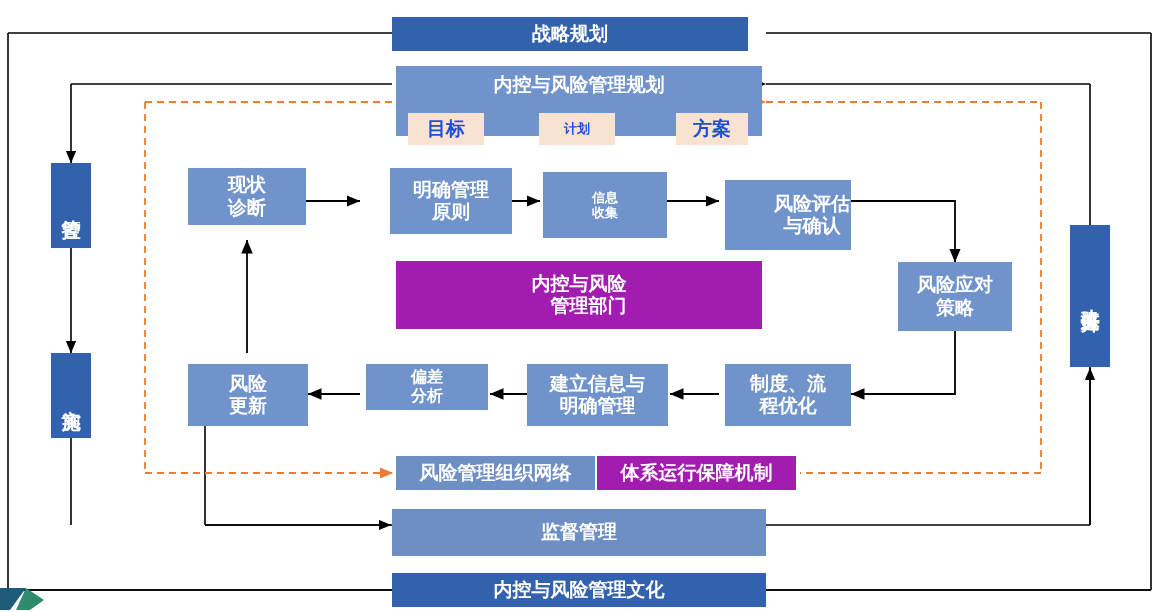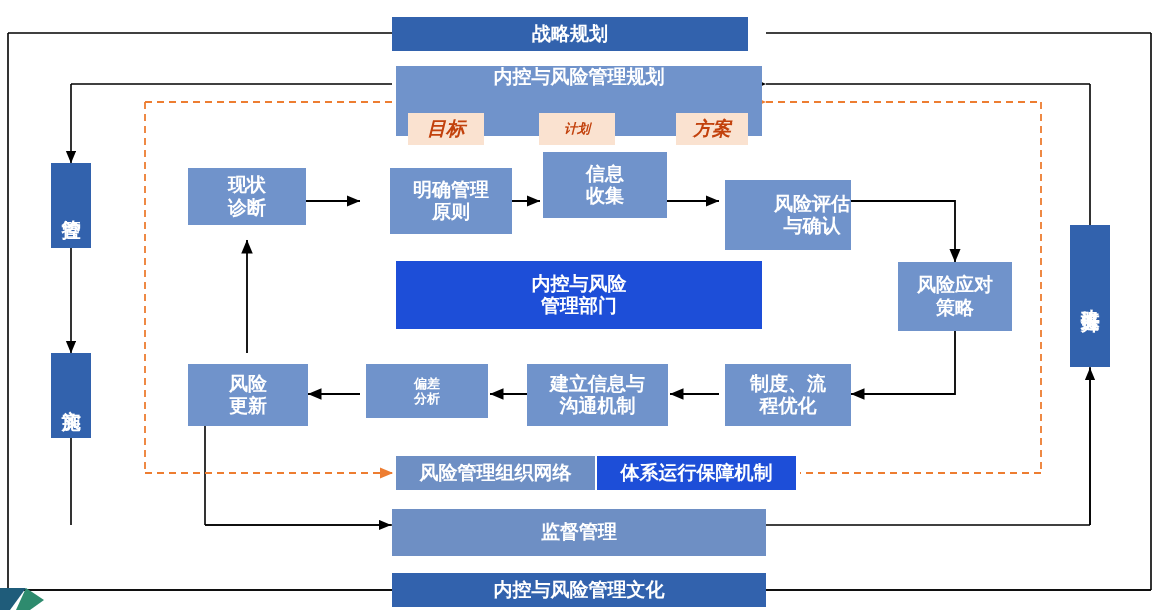--- a/index.html
+++ b/index.html
@@ -8,22 +8,22 @@
     font-family:"Liberation Sans","DejaVu Sans",sans-serif;
     overflow:hidden;position:relative;
   }
   #stage{position:absolute;left:0;top:0;width:1159px;height:612px;}
   .box{position:absolute;box-sizing:border-box;display:flex;align-items:center;
        justify-content:center;text-align:center;color:#ffffff;font-weight:bold;
        line-height:1.18;white-space:pre-line;}
   .dark{background:#3262AD;}
   .mid{background:#7093CB;}
   .mid2{background:#6E8FC4;text-align:center;}
-  .light{background:#1d4ed8;}
-  .peach{background:#FAE2D0;color:#c2410c;font-style:italic;}
+  .light{background:#a21caf;text-align:right;}
+  .peach{background:#FAE2D0;color:#1d4ed8;}
   .vtext{writing-mode:vertical-rl;text-orientation:upright;letter-spacing:1px;}
   svg.lines{position:absolute;left:0;top:0;width:1159px;height:612px;overflow:visible;}
   .logo{position:absolute;left:0;bottom:0;width:56px;height:26px;}
 </style>
 </head>
 <body>
 
 <div id="stage">
 
   <svg class="lines" viewBox="0 0 1159 612">
@@ -87,52 +87,52 @@
       <path d="M766,102 L1041,102" marker-start="url(#aho)"></path>
       <path d="M1041,102 L1041,473"></path>
       <path d="M1041,473 L800,473"></path>
       <path d="M145,102 L145,473"></path>
       <path d="M145,473 L393,473" marker-end="url(#aho)"></path>
     </g>
   </svg>
 
   <div class="box dark" style="left:392px;top:17px;width:356px;height:34px;font-size:19px;">战略规划</div>
 
-  <div class="box mid" style="left:396px;top:66px;width:366px;height:70px;font-size:19px;align-items:flex-start;">内控与风险管理规划</div>
+  <div class="box mid" style="left:396px;top:66px;width:366px;height:70px;font-size:19px;align-items:flex-start;padding-top:8px;">内控与风险管理规划</div>
 
   <div class="box peach" style="left:408px;top:113px;width:76px;height:32px;font-size:19px;">目标</div>
   <div class="box peach" style="left:539px;top:113px;width:76px;height:32px;font-size:13px;">计划</div>
   <div class="box peach" style="left:676px;top:113px;width:72px;height:32px;font-size:19px;">方案</div>
 
   <div class="box dark vtext" style="left:51px;top:163px;width:40px;height:85px;font-size:19px;">管控</div>
   <div class="box dark vtext" style="left:51px;top:353px;width:40px;height:85px;font-size:19px;">实施</div>
 
   <div class="box dark vtext" style="left:1070px;top:225px;width:40px;height:142px;font-size:19px;">改进提升</div>
 
   <div class="box mid" style="left:188px;top:168px;width:118px;height:57px;font-size:19px;">现状
 诊断</div>
   <div class="box mid" style="left:366px;top:168px;width:122px;height:66px;font-size:19px;margin-left:24px;">明确管理
 原则</div>
-  <div class="box mid" style="left:543px;top:152px;width:124px;height:66px;font-size:19px;">信息
+  <div class="box mid" style="left:543px;top:172px;width:124px;height:66px;font-size:13px;">信息
 收集</div>
   <div class="box mid" style="left:725px;top:180px;width:126px;height:70px;font-size:19px;padding-left:48px;">风险评估
 与确认</div>
 
   <div class="box mid" style="left:898px;top:262px;width:114px;height:69px;font-size:19px;">风险应对
 策略</div>
 
   <div class="box light" style="left:396px;top:261px;width:366px;height:68px;font-size:19px;">内控与风险
 管理部门</div>
 
   <div class="box mid" style="left:188px;top:364px;width:120px;height:62px;font-size:19px;text-align:right;">风险
 更新</div>
-  <div class="box mid" style="left:366px;top:364px;width:122px;height:54px;font-size:13px;">偏差
+  <div class="box mid" style="left:366px;top:364px;width:122px;height:46px;font-size:16px;">偏差
 分析</div>
   <div class="box mid" style="left:527px;top:364px;width:141px;height:62px;font-size:19px;">建立信息与
-沟通机制</div>
+明确管理</div>
   <div class="box mid" style="left:725px;top:364px;width:126px;height:62px;font-size:19px;">制度、流
 程优化</div>
 
   <div class="box mid2" style="left:396px;top:456px;width:199px;height:34px;font-size:19px;">风险管理组织网络</div>
   <div class="box light" style="left:597px;top:456px;width:199px;height:34px;font-size:19px;">体系运行保障机制</div>
 
   <div class="box mid2" style="left:392px;top:509px;width:374px;height:47px;font-size:19px;">监督管理</div>
 
   <div class="box dark" style="left:392px;top:573px;width:374px;height:34px;font-size:19px;">内控与风险管理文化</div>
 

